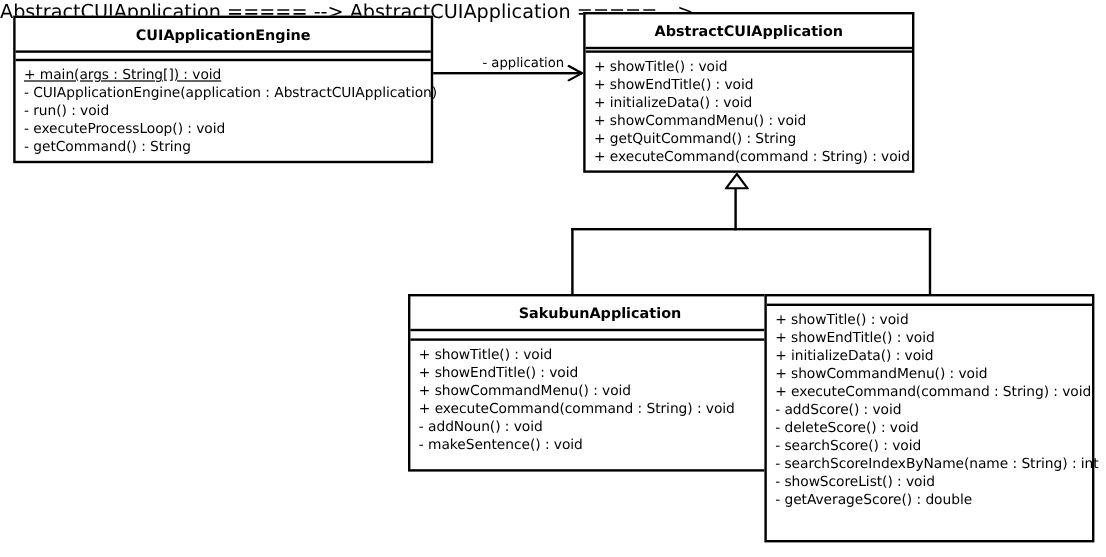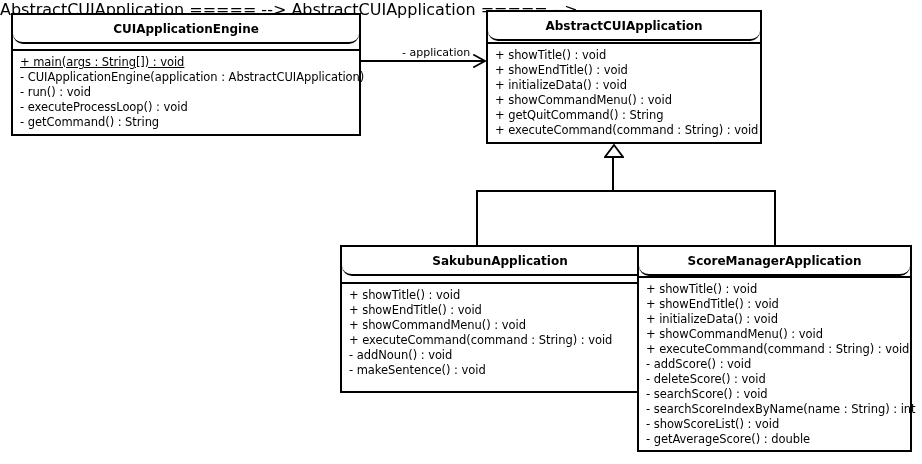--- a/index.html
+++ b/index.html
@@ -30,21 +30,20 @@
   }
   .uml-title {
     box-sizing: border-box;
     border-bottom: 2px solid #000000;
     text-align: center;
     font-weight: bold;
     font-size: 12px;
     line-height: 14px;
     color: #000000;
     padding: 7px 4px 6px 4px;
-    border-radius: 10px;
   }
   .uml-attrs {
     box-sizing: border-box;
     border-bottom: 2px solid #000000;
     height: 8px;
     padding: 0;
   }
   .uml-methods {
     box-sizing: border-box;
     padding: 4px 0 4px 0;
@@ -133,21 +132,20 @@
       <div class="uml-member">+ showEndTitle() : void</div>
       <div class="uml-member">+ showCommandMenu() : void</div>
       <div class="uml-member">+ executeCommand(command : String) : void</div>
       <div class="uml-member">- addNoun() : void</div>
       <div class="uml-member">- makeSentence() : void</div>
     </div>
   </div>
 
   
   <div class="uml-class" id="class-scoremanager" style="left:637px; top:245px; width:275px; height:207px;">
-    <div class="uml-title">ScoreManagerApplication</div>
     <div class="uml-attrs"></div>
     <div class="uml-methods">
       <div class="uml-member">+ showTitle() : void</div>
       <div class="uml-member">+ showEndTitle() : void</div>
       <div class="uml-member">+ initializeData() : void</div>
       <div class="uml-member">+ showCommandMenu() : void</div>
       <div class="uml-member">+ executeCommand(command : String) : void</div>
       <div class="uml-member">- addScore() : void</div>
       <div class="uml-member">- deleteScore() : void</div>
       <div class="uml-member">- searchScore() : void</div>

